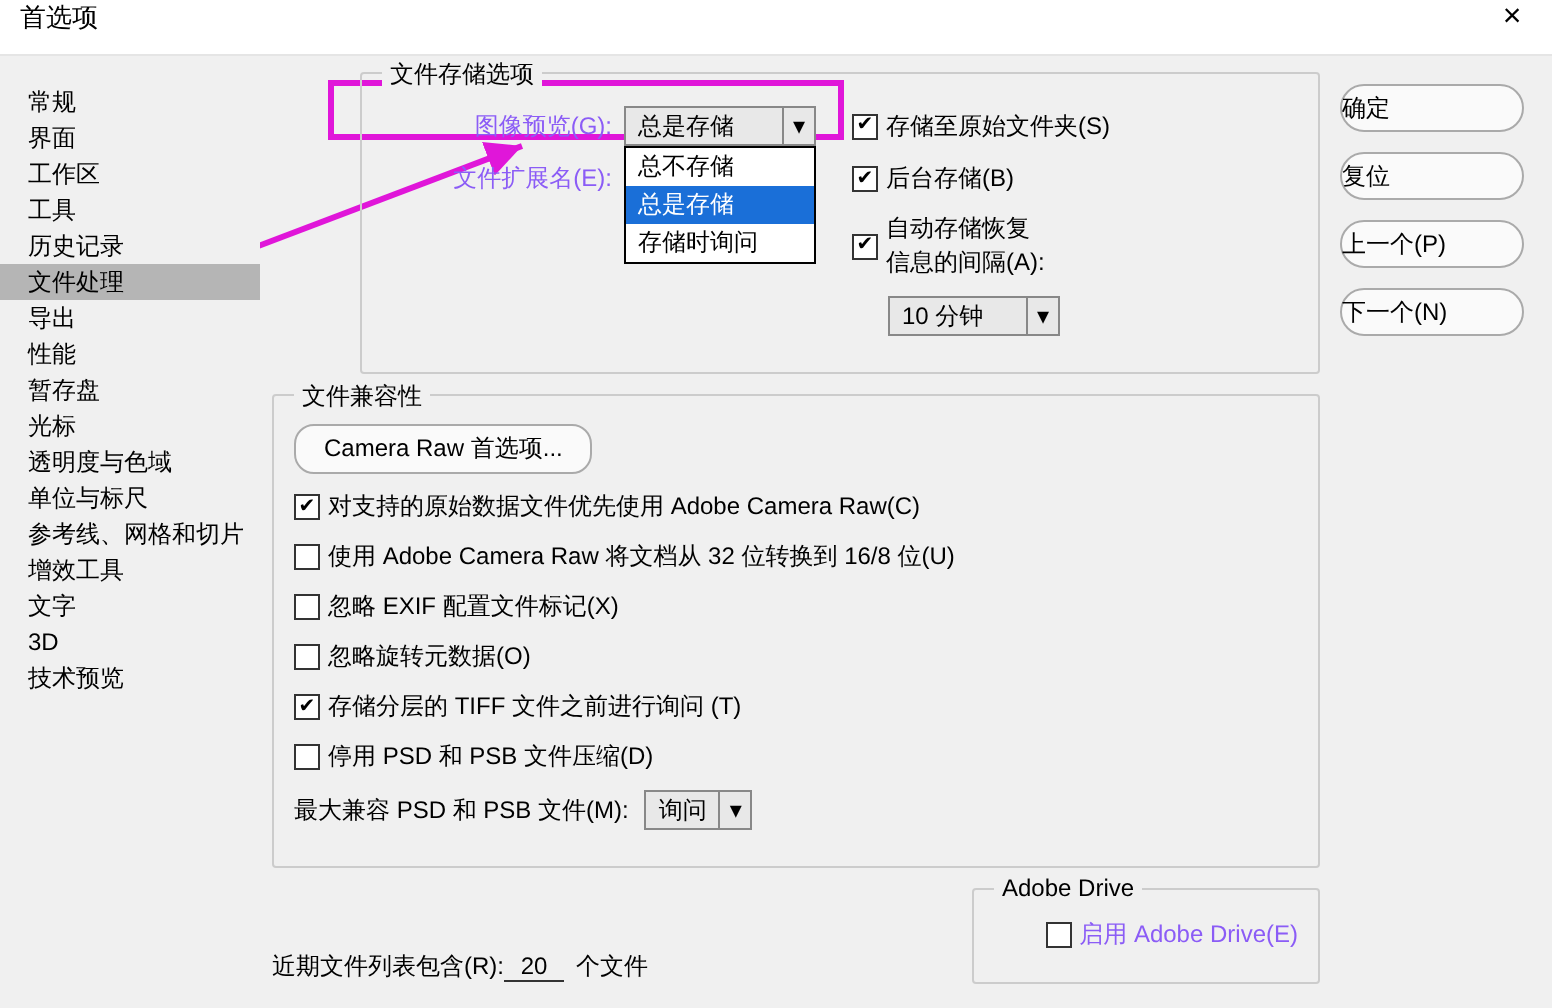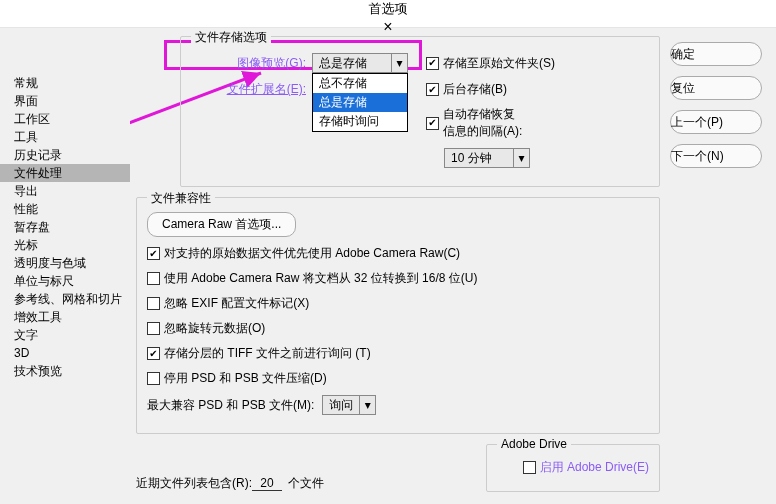--- a/index.html
+++ b/index.html
@@ -1,21 +1,21 @@
 <!DOCTYPE html>
 <html><head>
 <meta charset="utf-8">
 <style>
   * { box-sizing: border-box; margin: 0; padding: 0; font-family: "Microsoft YaHei", "SimSun", sans-serif; font-size: 12px; }
   body { background: #f0f0f0; width: 776px; height: 504px; overflow: hidden; position: relative; }
-  .titlebar { height: 28px; background: #fff; display: flex; align-items: center; padding: 0 10px; justify-content: space-between; border-bottom: 1px solid #e5e5e5; flex-direction: column;}
+  .titlebar { height: 28px; background: #fff; display: flex; padding: 0 10px; justify-content: space-between; border-bottom: 1px solid #e5e5e5;}
   .title { font-size: 13px; }
   .close { font-size: 16px; cursor: pointer; width: 20px; text-align: center; }
   .main { display: flex; height: 476px; background: #f0f0f0; }
-  .sidebar { width: 130px; background: #f0f0f0; padding-top: 14px; margin-top: 32px; }
+  .sidebar { width: 130px; background: #f0f0f0; padding-top: 14px; }
   .sidebar-item { height: 18px; line-height: 18px; padding-left: 14px; cursor: default; white-space: nowrap; }
   .sidebar-item.selected { background: #b5b5b5; }
   .content { flex: 1; padding: 8px 6px 0 6px; position: relative; overflow: hidden; }
   .rightbuttons { width: 110px; padding: 14px 10px 0 4px; }
   .rbtn { display: block; width: 92px; height: 24px; border: 1px solid #aaa; border-radius: 12px; background: #fafafa; margin-bottom: 10px; line-height: 22px; cursor: pointer; }
   .group { border: 1px solid #ccc; border-radius: 2px; position: relative; padding: 14px 10px 10px 10px; margin-bottom: 10px; }
   .group-title { position: absolute; top: -8px; left: 10px; background: #f0f0f0; padding: 0 4px; font-size: 12px; }
   .row { display: flex; align-items: center; margin-bottom: 8px; }
   .label-right { text-align: right; display: inline-block; color: #000;}
   .dropdown { display: inline-flex; align-items: center; border: 1px solid #888; background: #e8e8e8; height: 20px; position: relative;}
@@ -88,21 +88,21 @@
             <div class="ddlist-item">存储时询问</div>
           </div>
         </div>
         <span class="cb checked" style="margin-left:18px;"></span>
         <span>
           <span>存储至原始文件夹(S)</span>
         </span>
       </div>
 
       <div class="row">
-        <span class="label-right muted" style="width:115px;text-decoration:underline;">文件扩展名(E):</span>
+        <span class="label-right muted" style="width:115px;">文件扩展名(E):</span>
         <span style="width:102px;"></span>
         <span class="cb checked" style="margin-left:18px;"></span>
         <span>后台存储(B)</span>
       </div>
 
       <div class="row">
         <span style="width:217px;"></span>
         <span class="cb checked" style="margin-left:18px;"></span>
         <span>
           <span>自动存储恢复</span><br>

